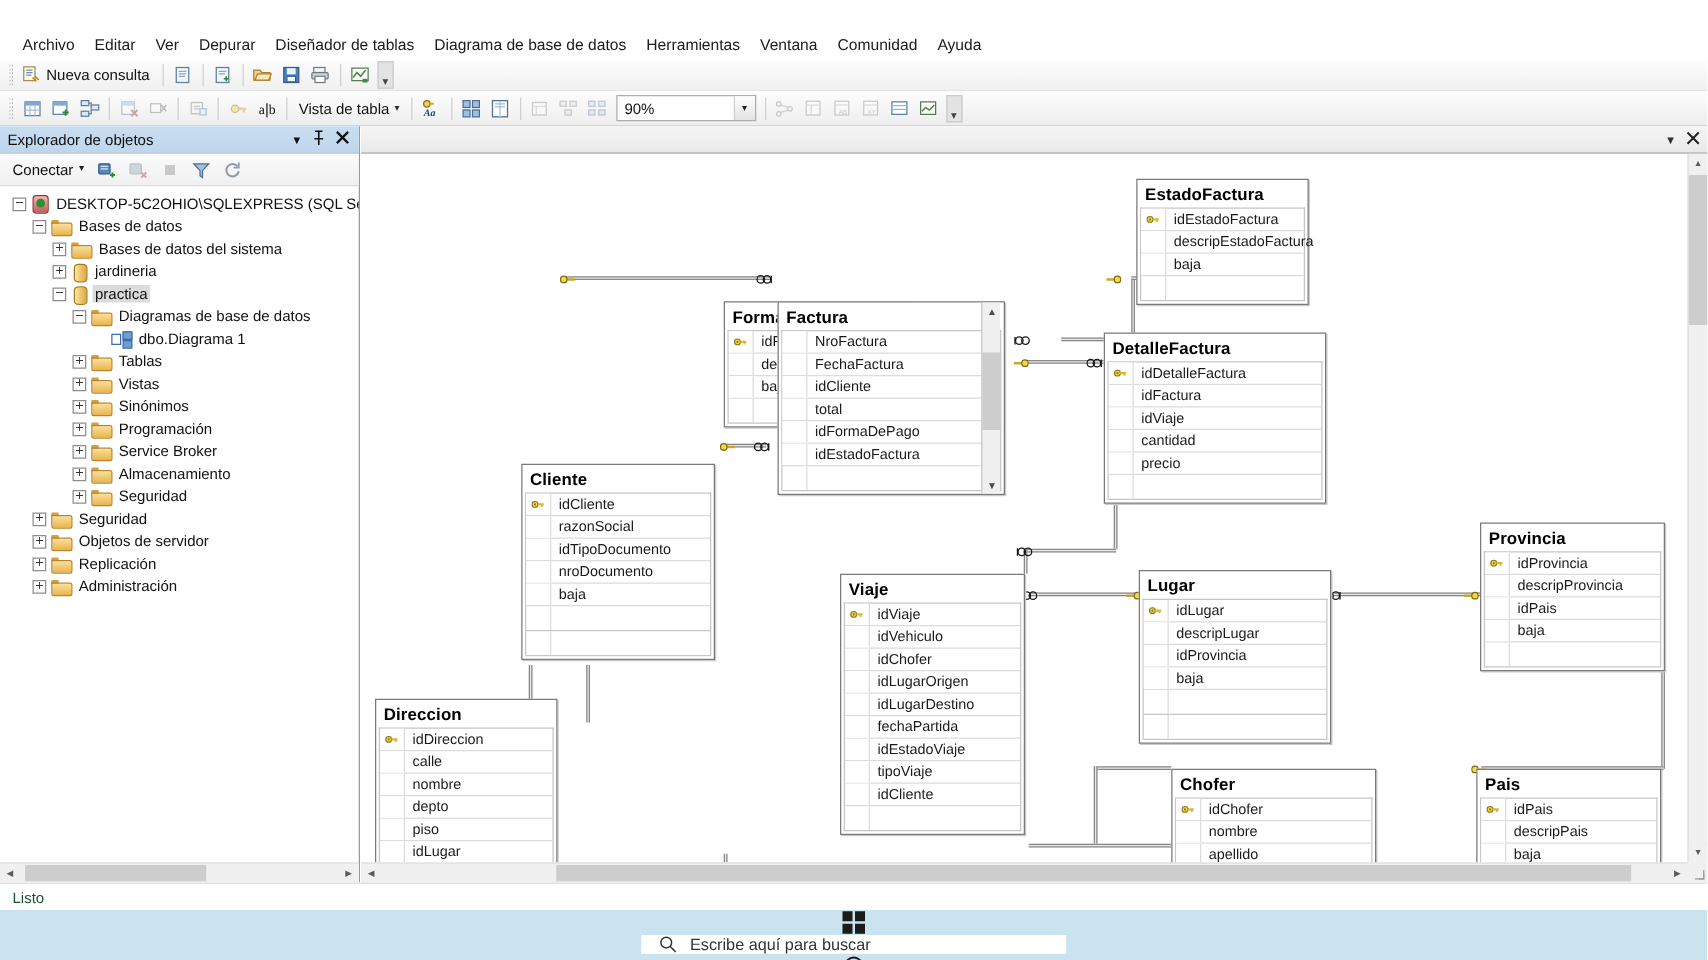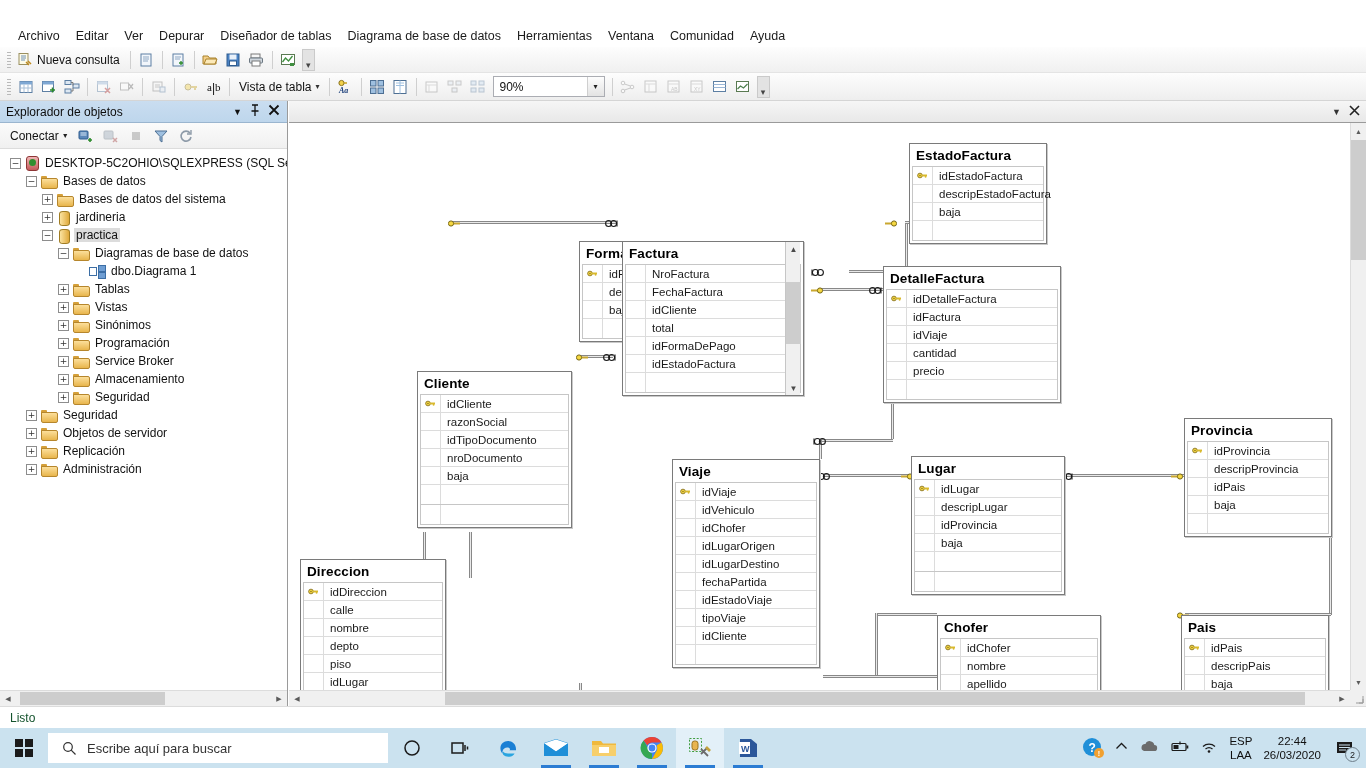--- a/index.html
+++ b/index.html
@@ -270,21 +270,21 @@
   .statusbar {
     position:absolute; left:0; top:706px; width:1366px; height:22px;
     background:#ffffff; border-top:1px solid #dcdcdc;
     display:flex; align-items:center; padding-left:10px;
     font-size:12px; color:#14532d;
   }
 
   
   .taskbar {
     position:absolute; left:0; top:728px; width:1366px; height:40px;
-    background:#cbe2ef; display:flex; align-items:center;
+    background:#cbe2ef; display:flex; align-items:center;flex-direction:column;
   }
   .start-btn { width:48px;height:40px;display:flex;align-items:center;justify-content:center; }
   .search-box {
     width: 340px; height:30px; background:#fff; display:flex; align-items:center;
     gap:10px; padding-left:14px; font-size:13px; color:#333;
   }
   .tb-task {
     width:48px;height:40px;display:flex;align-items:center;justify-content:center;position:relative;
   }
   .tb-task.active { background:#e3f0f8; }

